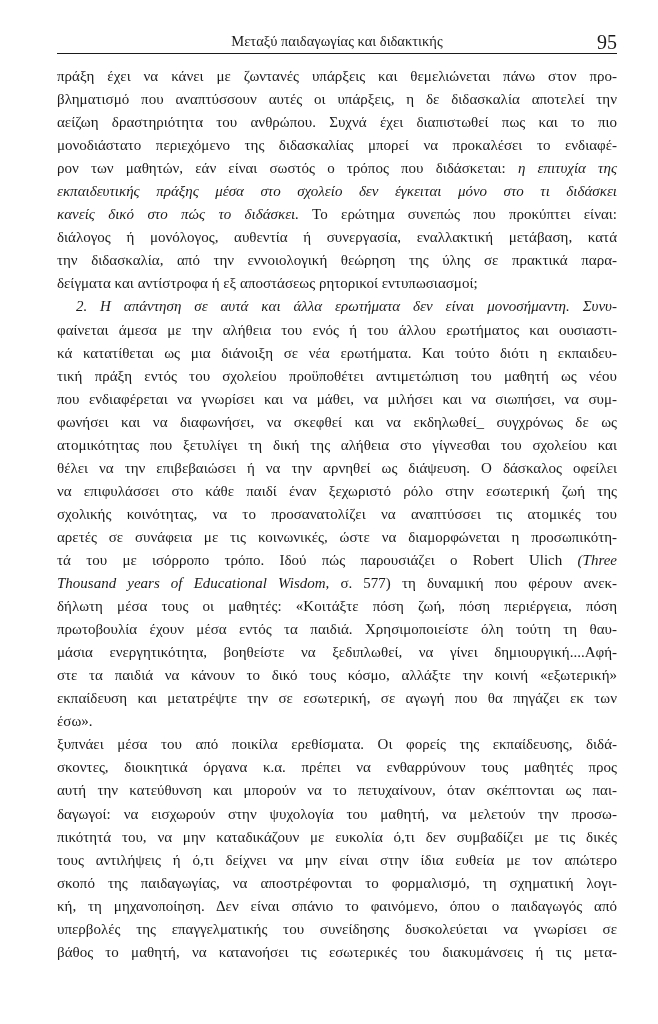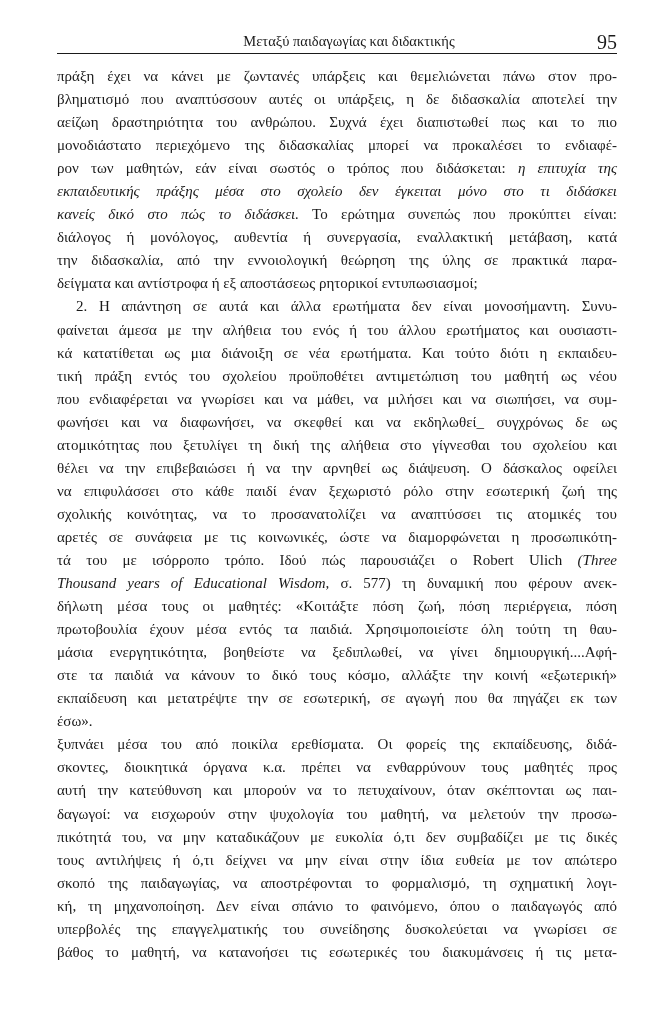--- a/index.html
+++ b/index.html
@@ -25,21 +25,21 @@
     .running-head {
       position: absolute;
       left: 0;
       top: 31px;
       width: 560px;
       height: 22px;
       border-bottom: 1.6px solid #1a1a1a;
     }
     .running-title {
       position: absolute;
-      left: 12px;
+      left: 0;
       width: 560px;
       top: 2px;
       text-align: center;
       font-size: 14.5px;
       letter-spacing: 0px;
       font-family: Liberation Serif, serif;
     }
     .page-number {
       position: absolute;
       right: 0;
@@ -60,20 +60,21 @@
       white-space: nowrap;
       text-align: justify;
       text-align-last: justify;
       overflow: visible;
     }
     .line.last {
       text-align-last: left;
     }
     .line.indent {
       padding-left: 19px;
+      font-style: italic;
     }
     .it {
       font-style: italic;
       margin-top: 48px;
     }
   </style>
 </head>
 <body>
 
 <div class="page">

